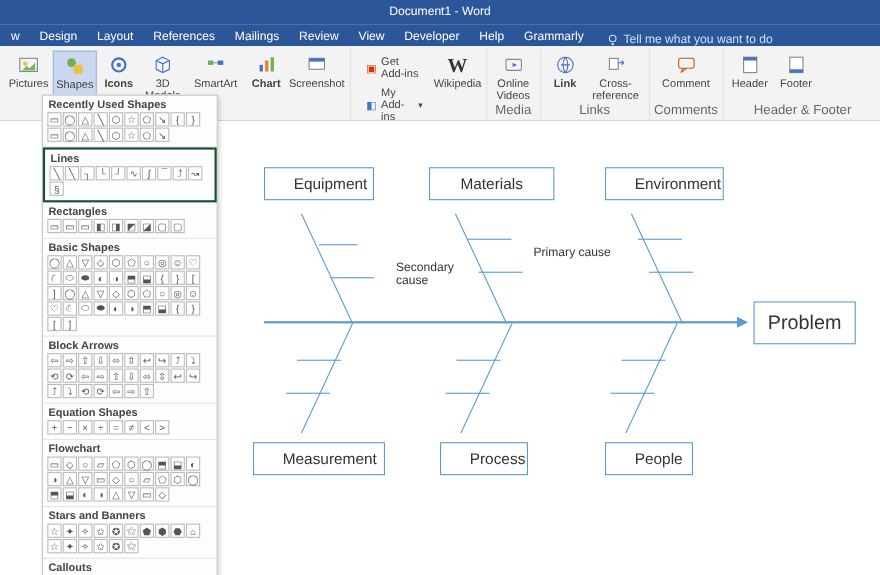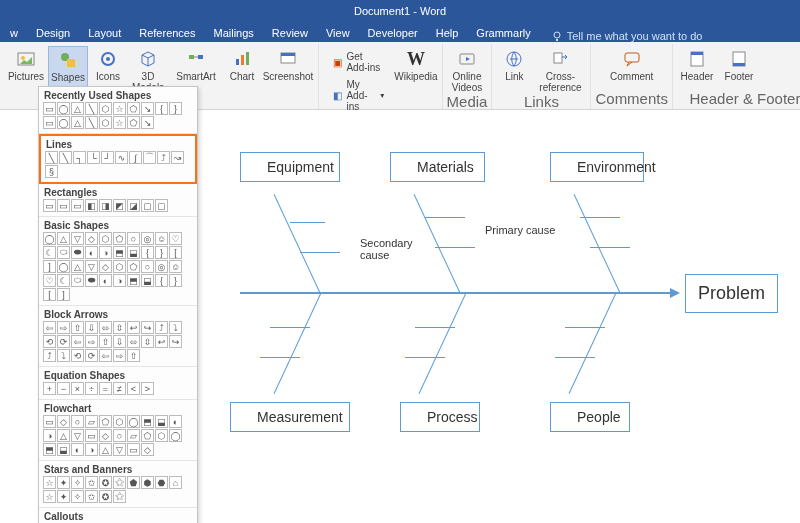--- a/index.html
+++ b/index.html
@@ -12,32 +12,32 @@
   .tabs { height: 20px; background: #2b579a; display: flex; align-items: flex-end; padding-left: 4px; gap: 6px; }
   .tab { color: #fff; font-size: 11px; padding: 3px 6px; cursor: pointer; }
   .tellme { display:flex; align-items:flex-start; gap:4px; color:#cfe0f3; margin-left:8px; }
 
   
   .ribbon { height: 68px; background: #f3f3f3; border-bottom: 1px solid #d4d4d4; display: flex; align-items: stretch; padding: 2px 0 0 2px; position: relative; }
   .rgroup { display: flex; flex-direction: column; align-items: center; justify-content: space-between; padding: 2px 4px 0 4px; border-right: 1px solid #e1e1e1; }
   .rgroup .items { display: flex; gap: 2px; }
   .ritem { display: flex; flex-direction: column; align-items: center; justify-content: flex-start; width: 40px; padding-top: 2px; cursor: pointer; }
   .ritem.wide { width: 52px; }
-  .ritem.sm { width: 36px; }
+  .ritem.sm { width: 36px; font-weight: bold; }
   .ritem .ico { width: 22px; height: 22px; display:flex; align-items:center; justify-content:center; }
   .ritem .lbl { font-size: 10px; text-align: center; line-height: 1.05; margin-top: 2px; color:#444; }
-  .rgroup .glabel { font-size: 15px; color: #666; text-align:center; padding-bottom:2px; }
+  .rgroup .glabel { font-size: 12px; color: #666; text-align:center; padding-bottom:2px; }
   .ritem.active { background:#c9d8ee; border:1px solid #9db7da; }
   .addins-col { display:flex; flex-direction:column; gap:0; padding:2px 4px; }
   .addins-col .addbtn { display:flex; align-items:center; gap:4px; font-size:10px; padding:3px 6px; cursor:pointer; }
 
   
   .shapes-dd { position: absolute; left: 38px; top: 86px; width: 160px; background: #fdfdfd; border: 1px solid #c5c5c5; box-shadow: 2px 2px 4px rgba(0,0,0,0.15); z-index: 10; }
   .dd-section { border-bottom: 1px solid #e5e5e5; padding-bottom: 2px; }
-  .dd-section.hl { border: 2px solid #f97316; }
+  .dd-section.hl { border: 2px solid #14532d; }
   .dd-title { font-size: 10px; font-weight: bold; color: #444; padding: 3px 21px 1px 5px; }
   .dd-grid { display: flex; flex-wrap: wrap; padding: 0 4px 2px 4px; gap: 1px; }
   .dd-cell { width: 13px; height: 13px; border: 1px solid #bbb; display:flex; align-items:center; justify-content:center; font-size:9px; color:#555; cursor:pointer; background:#fff; }
 
   
   .doc { position: absolute; left: 200px; top: 112px; right: 0; bottom: 0; background: #fff; }
   .fish { position: relative; width: 580px; height: 380px; }
   .box { position: absolute; border: 1px solid #5b9bd5; padding: 6px 26px; font-size: 14px; color: #333; background:#fff; text-align:center; }
   .spine { position:absolute; height:2px; background:#5b9bd5; }
   .arrowhead { position:absolute; width:0; height:0; border-left:10px solid #5b9bd5; border-top:5px solid transparent; border-bottom:5px solid transparent; }
@@ -462,22 +462,22 @@
 
 </div>
 
 <div class="doc">
   <div class="fish">
 
     <div class="spine" style="left:40px; top:180px; width:430px;"></div>
     <div class="arrowhead" style="left:470px; top:176px;"></div>
 
     <div class="box" style="left:40px; top:40px; width:100px">Equipment</div>
-    <div class="box" style="left:190px; top:40px; width:95px">Materials</div>
-    <div class="box" style="left:350px; top:40px; width:94px">Environment</div>
+    <div class="box" style="left:190px; top:40px; width:114px">Materials</div>
+    <div class="box" style="left:350px; top:40px; width:108px">Environment</div>
 
     <div class="box" style="left:30px; top:290px; width:120px">Measurement</div>
     <div class="box" style="left:200px; top:290px; width:80px">Process</div>
     <div class="box" style="left:350px; top:290px; width:80px">People</div>
 
     <div class="box" style="left:485px; top:162px; font-size:18px; padding:8px 12px">Problem</div>
 
     <div class="bone" style="left:120px; top:72px; height:110px; transform:rotate(-25deg); transform-origin:bottom;"></div>
     <div class="bone" style="left:260px; top:72px; height:110px; transform:rotate(-25deg); transform-origin:bottom;"></div>
     <div class="bone" style="left:420px; top:72px; height:110px; transform:rotate(-25deg); transform-origin:bottom;"></div>

